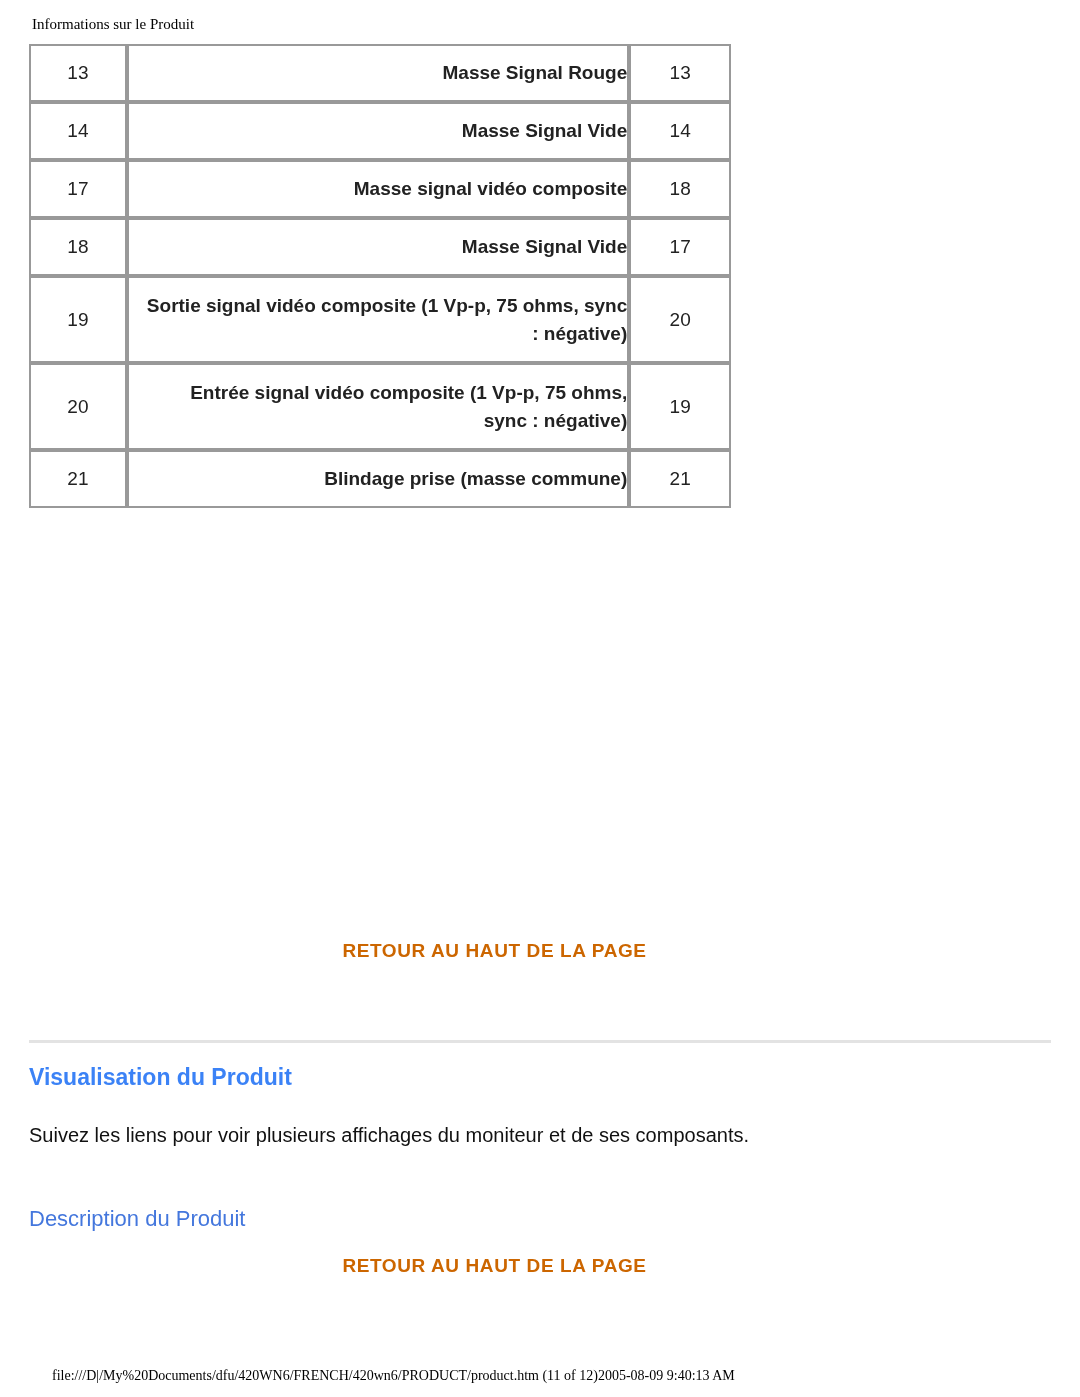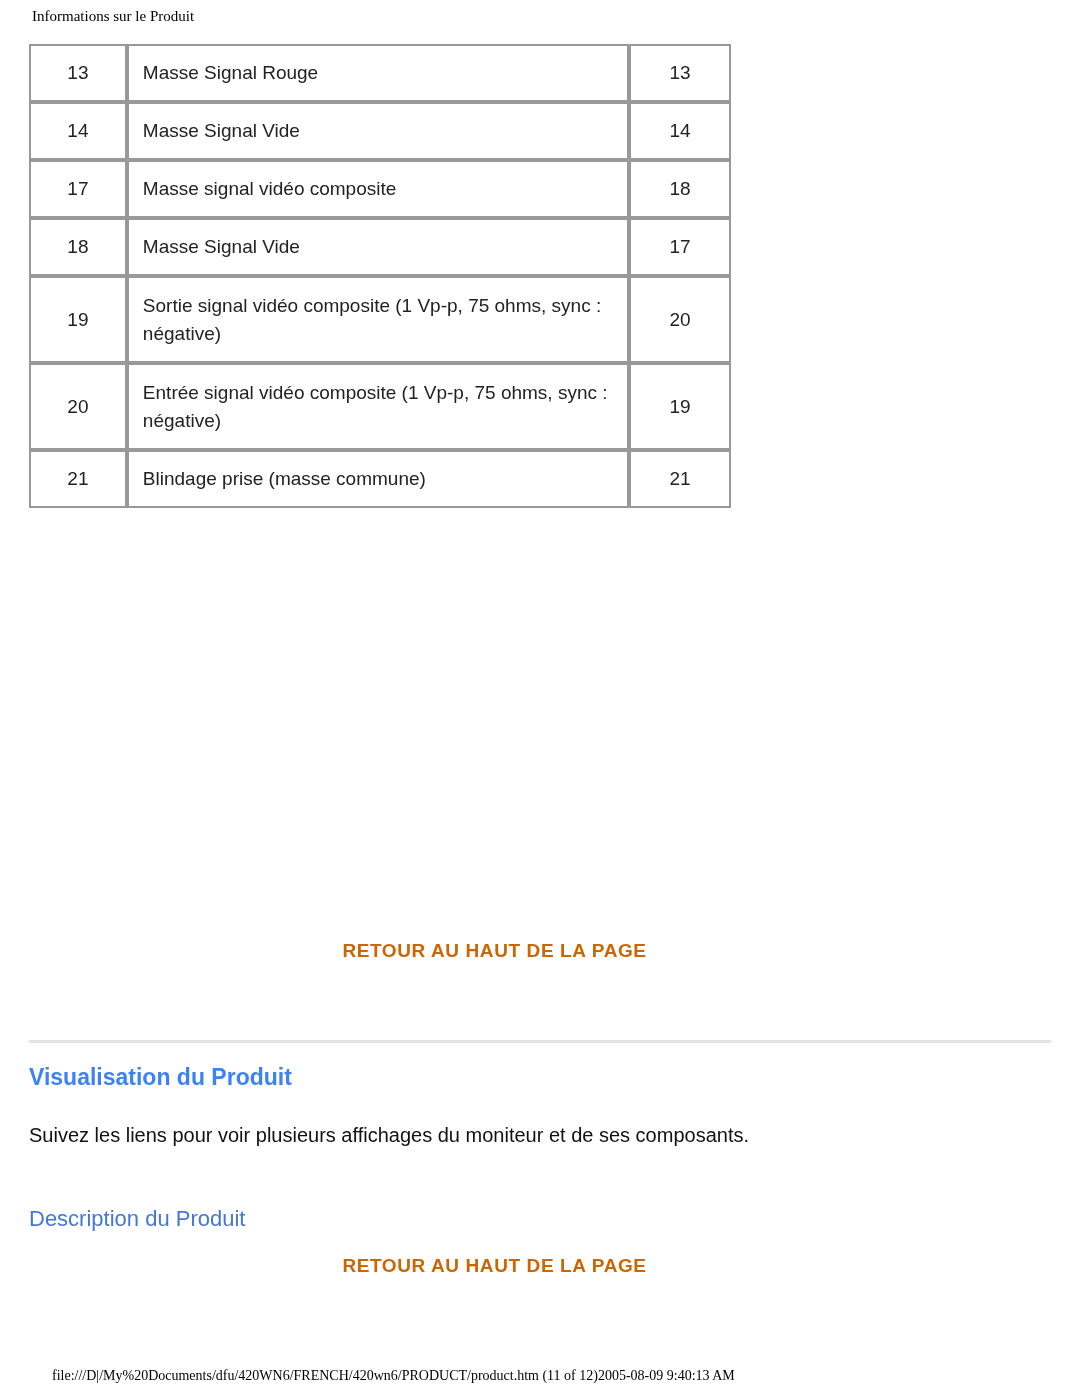--- a/index.html
+++ b/index.html
@@ -11,21 +11,21 @@
     width: 1080px;
     height: 1397px;
     position: relative;
     font-family: "Liberation Sans", sans-serif;
     color: #000000;
     overflow: hidden;
   }
 
   .page-header {
     position: absolute;
-    top: 8px;
+    top: 16px;
     left: 32px;
     font-family: "Liberation Serif", serif;
     font-size: 15px;
     color: #000000;
   }
 
   .pin-table {
     position: absolute;
     top: 44px;
     left: 29px;
@@ -41,22 +41,23 @@
     vertical-align: middle;
     padding: 0;
   }
   .col-num {
     width: 96px;
     text-align: center;
   }
   .col-desc {
     width: 496px;
     padding-left: 14px !important;
-    text-align: left;
+    text-align: right;
     line-height: 1.45;
+    font-weight: bold;
   }
   .col-num2 {
     width: 100px;
     text-align: center;
   }
   .cell-pad {
     padding: 16px 0;
     display: block;
   }
   .desc-pad {

